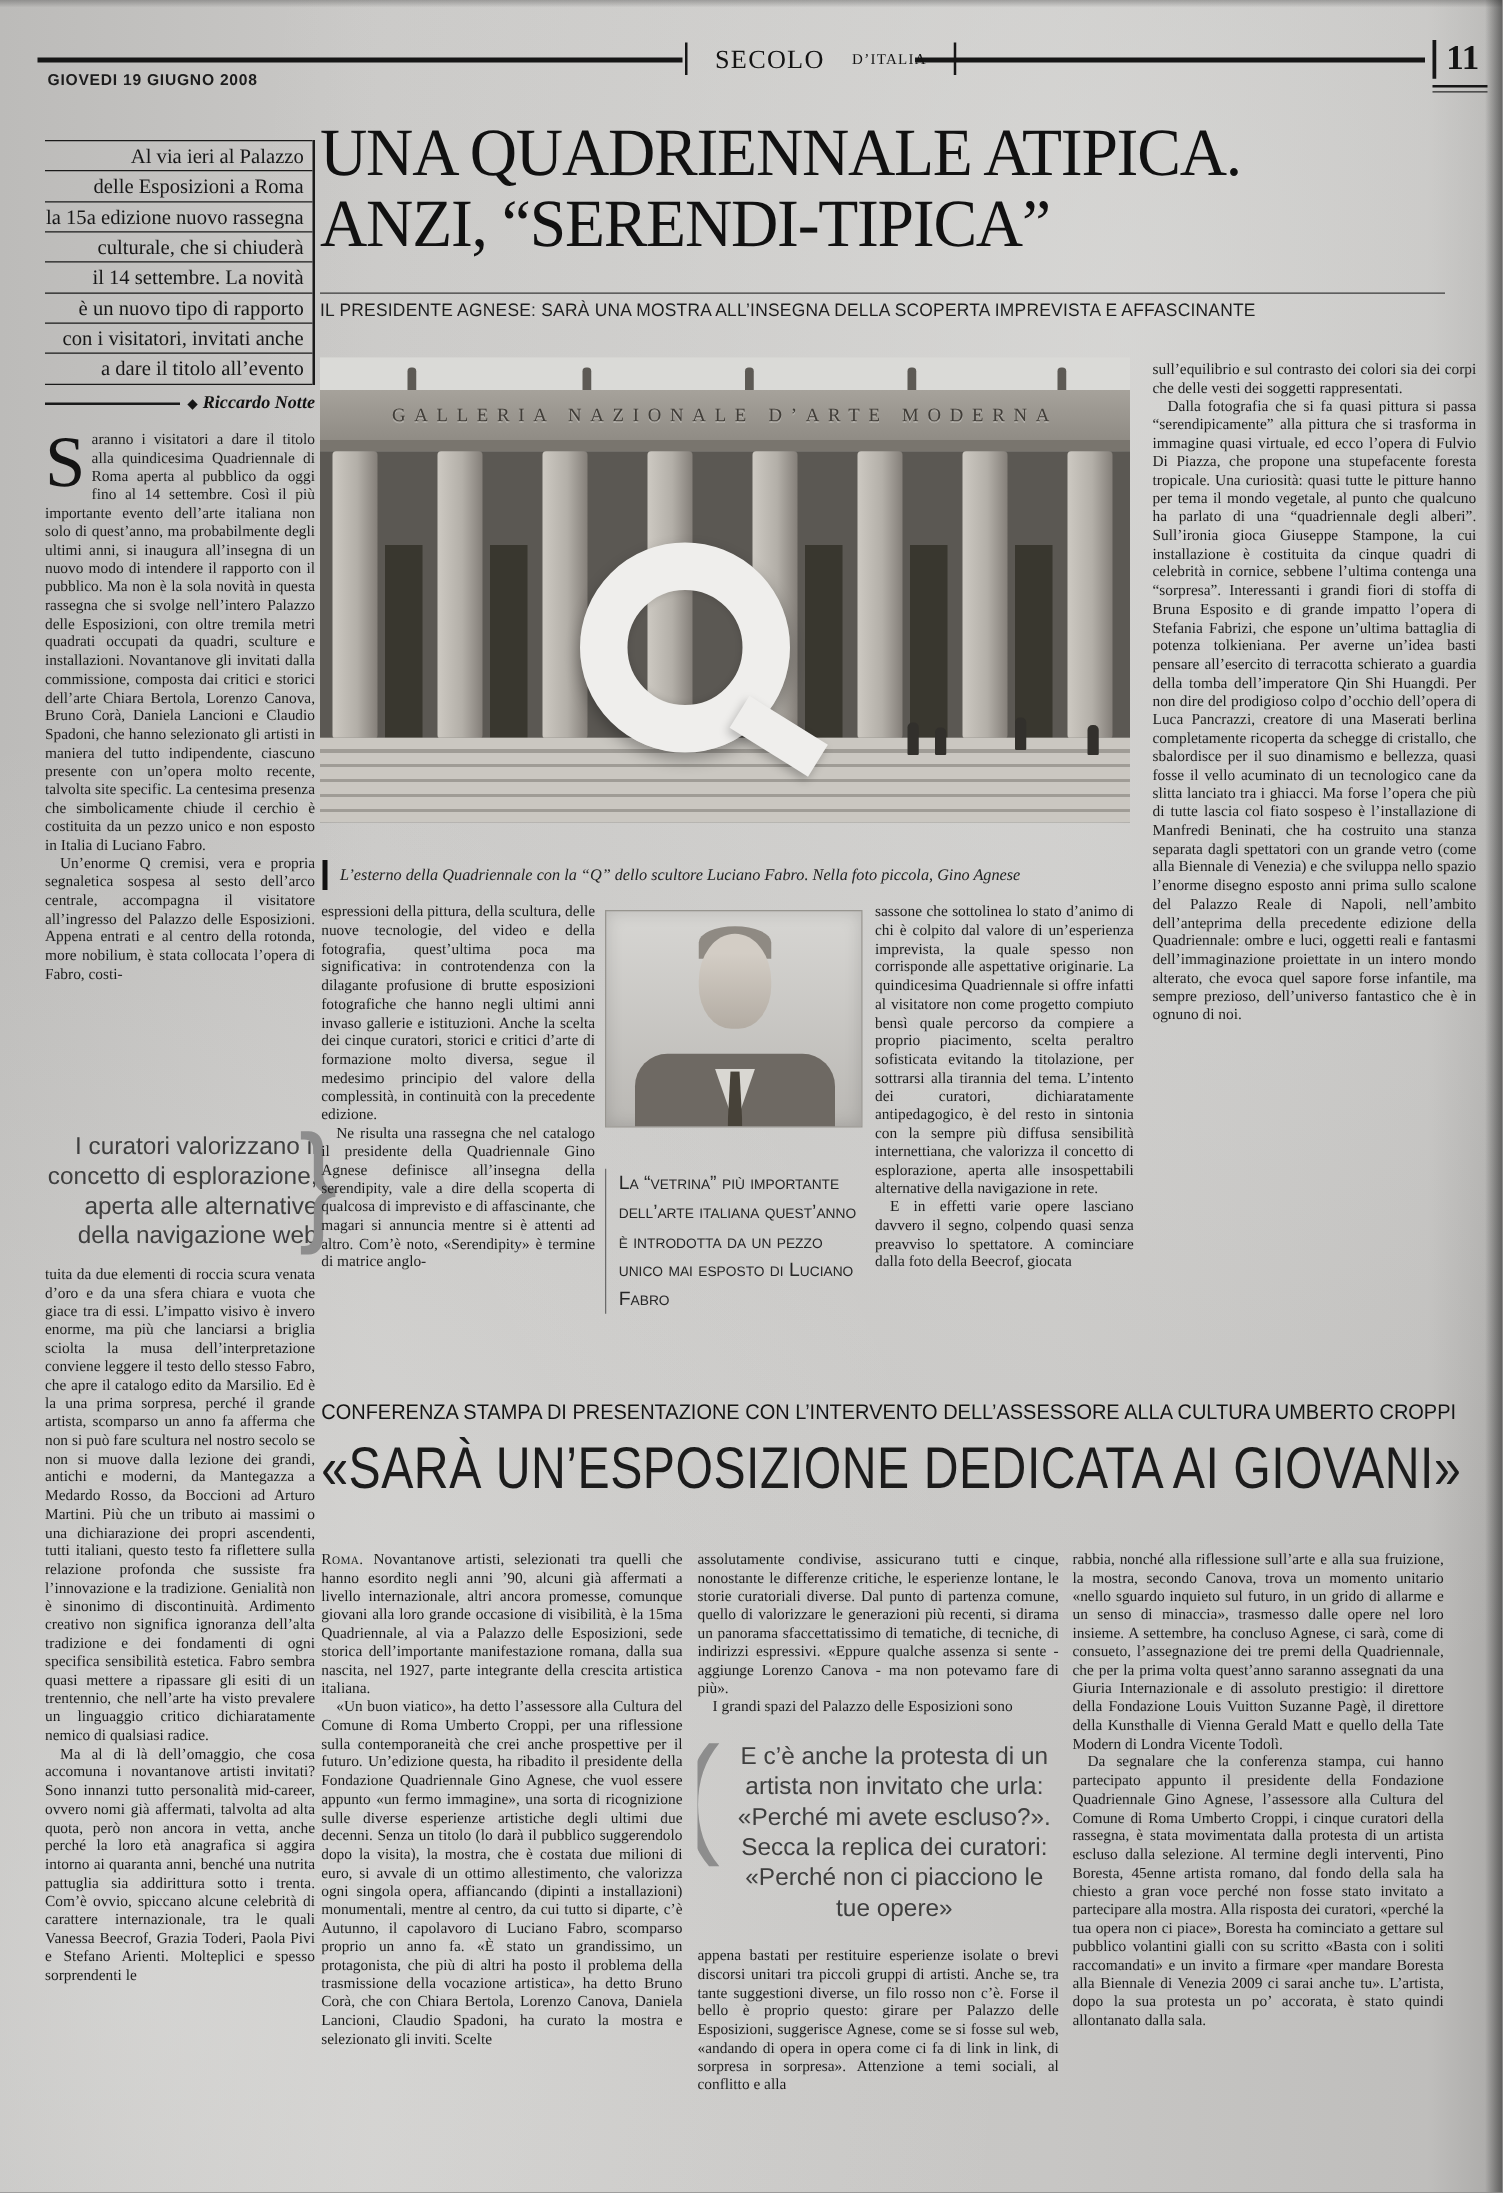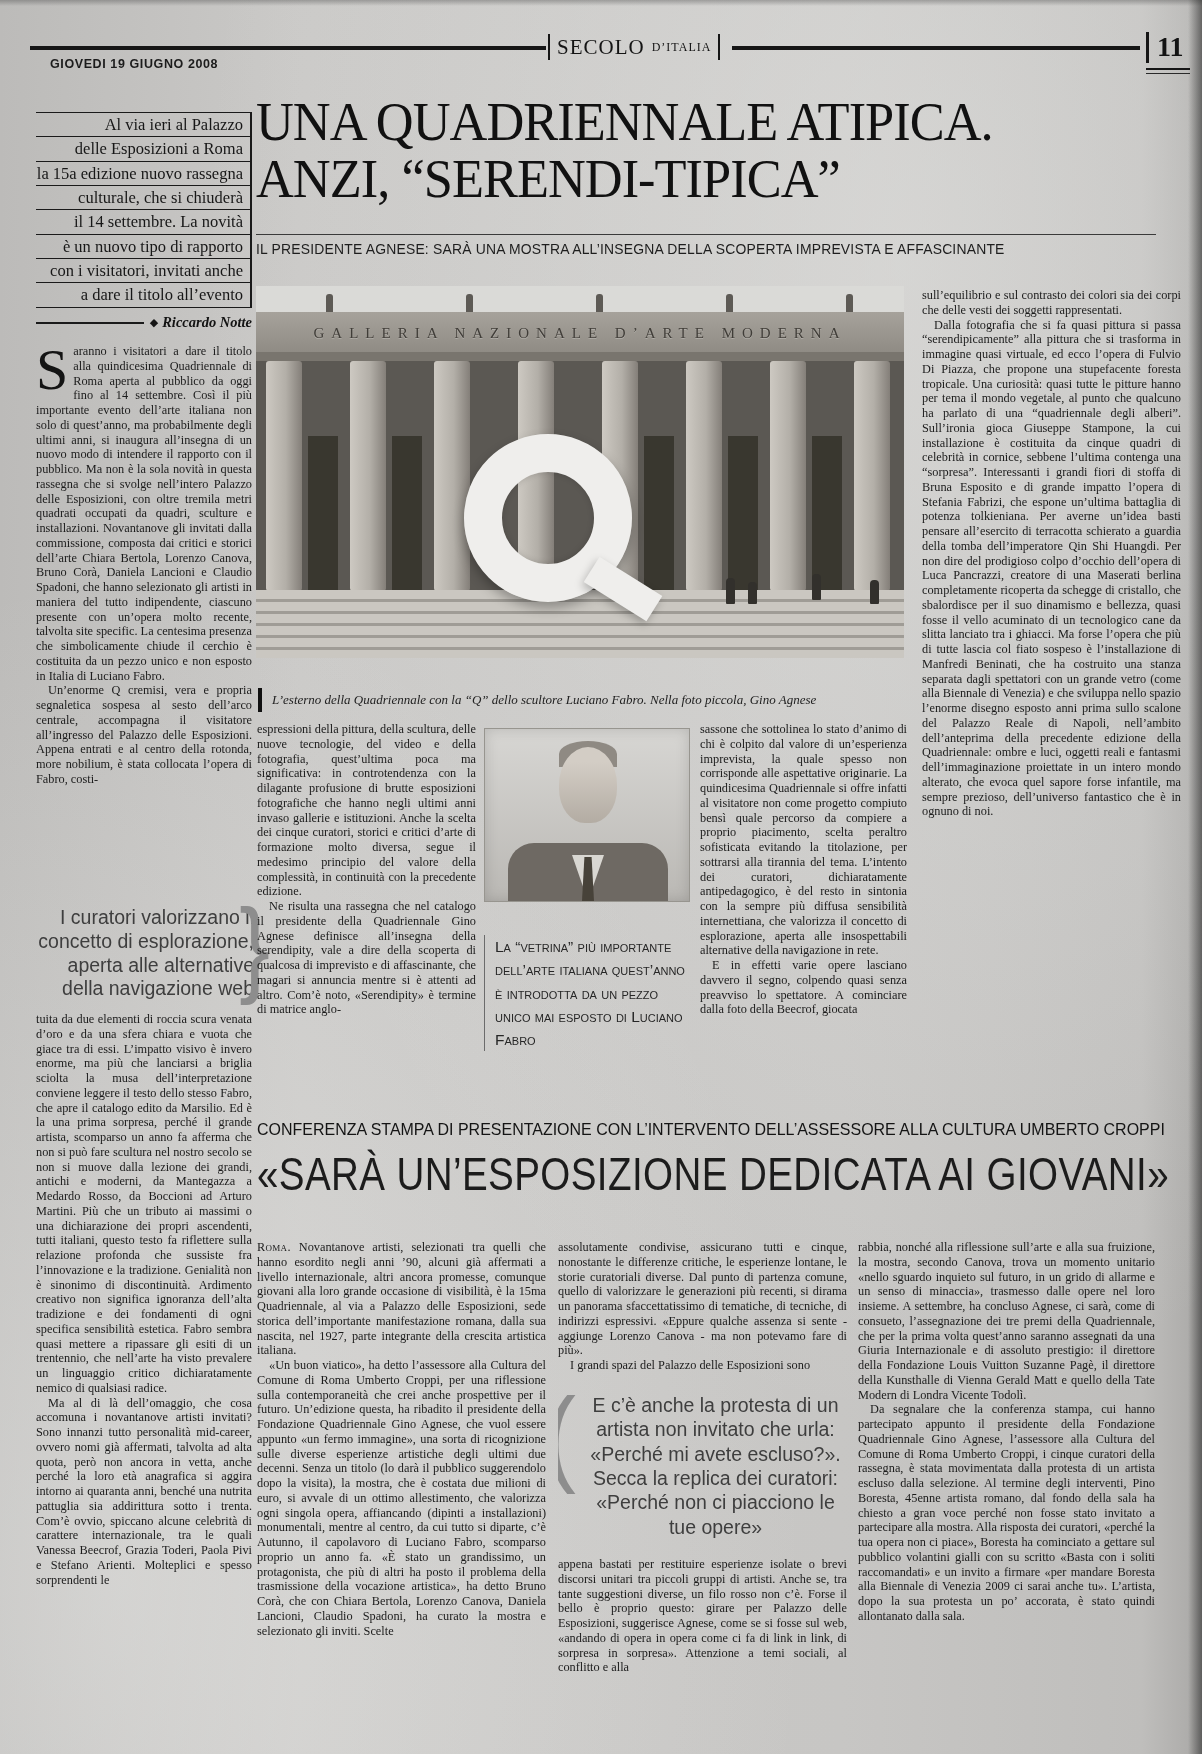--- a/index.html
+++ b/index.html
@@ -13,25 +13,25 @@
     color:#1b1b1b;
   }
   .abs { position:absolute; }
   .edge-right { right:0; top:0; width:14px; height:100%;
     background:linear-gradient(90deg, rgba(30,30,30,0) 0%, rgba(30,30,30,.55) 100%); }
   .edge-top { left:0; top:0; width:100%; height:6px;
     background:linear-gradient(180deg, rgba(60,60,60,.35), rgba(60,60,60,0)); }
 
   
   .h-rule { height:4px; background:#161616; }
-  .masthead { left:548px; top:34px; display:flex; align-items:center; gap:7px; }
+  .masthead { left:548px; top:34px; display:flex; align-items:center; gap:22px; }
   .masthead .vbar { width:2px; height:26px; background:#161616; }
   .masthead-main { font:400 21px "Liberation Serif", serif; letter-spacing:1px; color:#141414; }
   .masthead-sub { font:400 12px "Liberation Serif", serif; letter-spacing:1px; color:#141414; }
-  .h-date { left:38px; top:57px; font:700 12.5px "Liberation Sans", sans-serif; letter-spacing:.6px; color:#1c1c1c;margin-left:12px; }
+  .h-date { left:38px; top:57px; font:700 12.5px "Liberation Sans", sans-serif; letter-spacing:.6px; color:#1c1c1c; }
   .pagenum-box { left:1146px; top:32px; border-left:3px solid #161616; padding:1px 6px 2px 8px; }
   .pagenum { font:700 28px "Liberation Serif", serif; color:#131313; line-height:1; }
   .pagenum-underline { left:1146px; top:68px; width:44px; height:2px; background:#161616; }
   .pagenum-underline2 { left:1146px; top:73px; width:44px; height:1px; background:#2a2a2a; }
 
   
   .lead-box { left:36px; top:112px; width:216px; border-right:2px solid #1a1a1a; }
   .lead-line { border-top:1.5px solid #1a1a1a; font:400 16.5px "Liberation Serif", serif;
     text-align:right; padding:3px 7px 3px 0; color:#171717; line-height:1.05; }
   .lead-line:last-child { border-bottom:1.5px solid #1a1a1a; }

